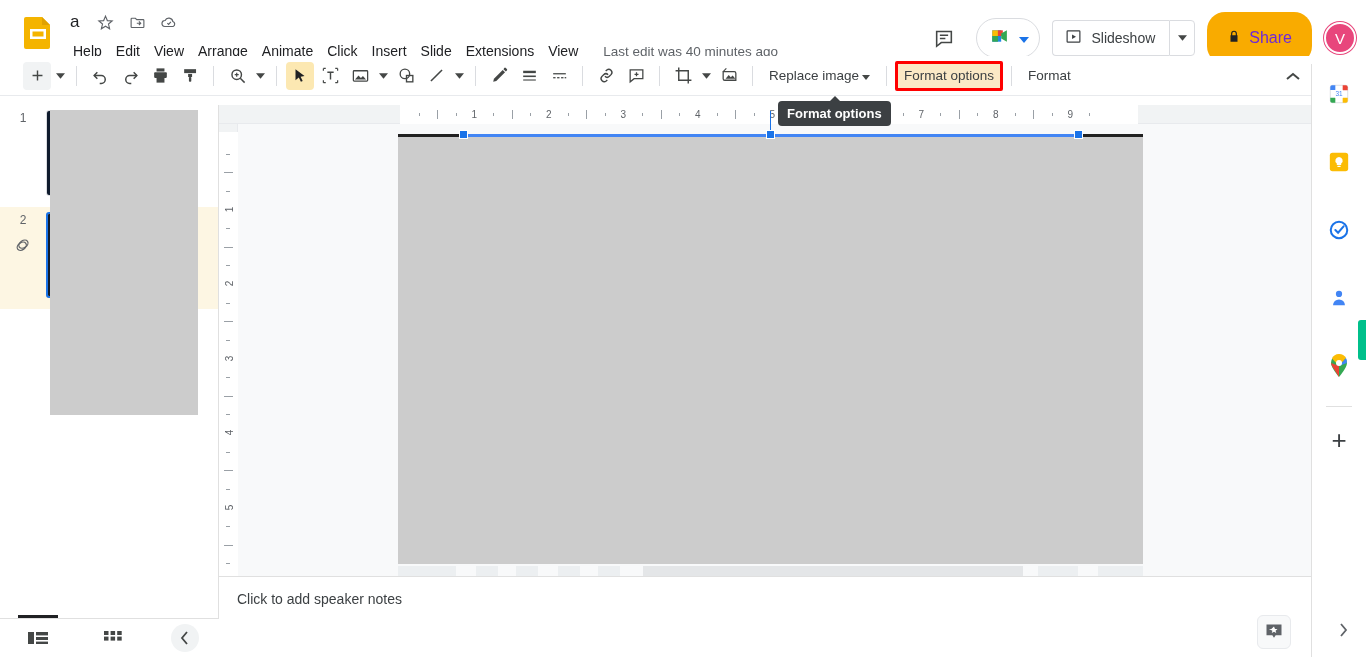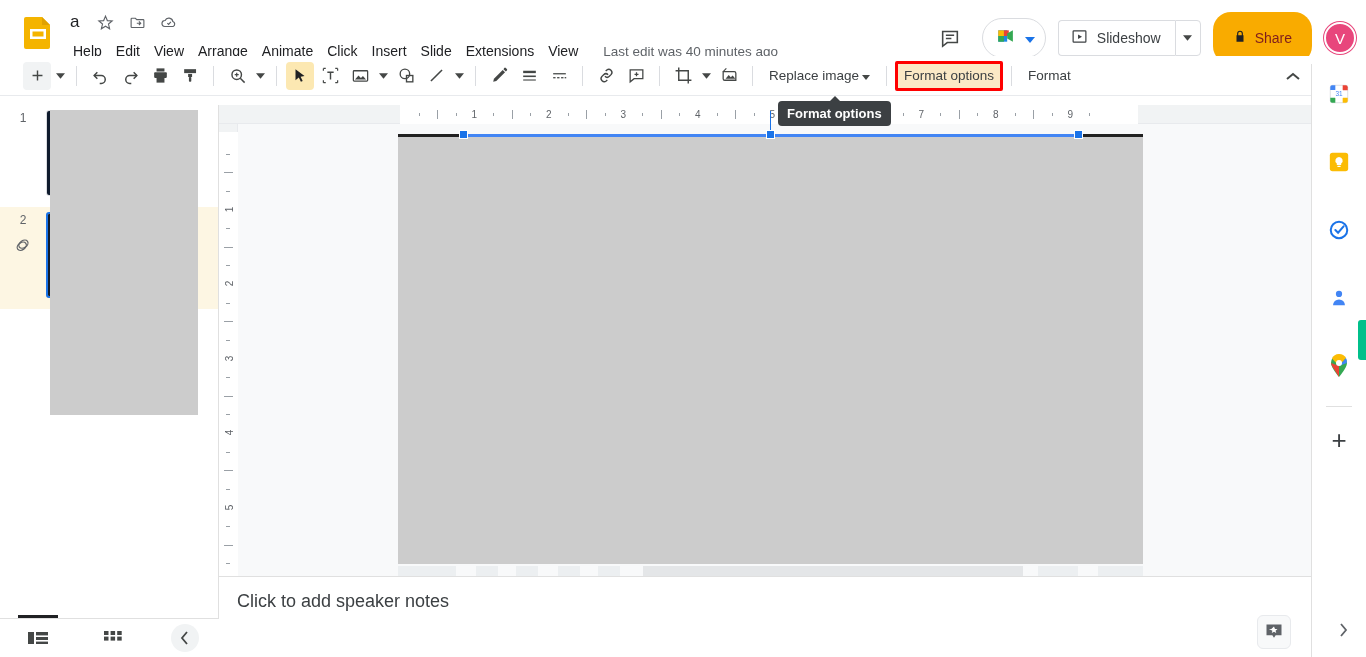--- a/index.html
+++ b/index.html
@@ -55,21 +55,21 @@
     display: flex; align-items: center; gap: 9px; cursor: pointer;
     font-size: 14px; color: #3c4043; background: #fff;
   }
   .slideshow-caret {
     height: 36px; width: 26px; border: 1px solid #dadce0; border-radius: 0 4px 4px 0;
     display: flex; align-items: center; justify-content: center; cursor: pointer; background: #fff;
   }
   .share-btn {
     height: 52px; padding: 0 20px; background: #f9ab00; border-radius: 18px;
     display: flex; align-items: center; gap: 8px; cursor: pointer;
-    font-size: 14px; color: #7f1d1d; font-weight: 500;
+    font-size: 16px; color: #6d28d9; font-weight: 500;
   }
   .avatar {
     width: 32px; height: 32px; border-radius: 50%; background: #e8467c;
     color: #fff; font-size: 15px; display: flex; align-items: center; justify-content: center;
     cursor: pointer; border: 2px solid #fff; box-shadow: 0 0 0 1px #e8467c;
   }
 
   
   .toolbar {
     position: absolute; top: 56px; left: 0; width: 1366px; height: 40px;
@@ -210,21 +210,21 @@
   .drag-dots {
     position: absolute; left: 540px; top: 478px; width: 24px; display: flex; gap: 4px;
   }
   .drag-dot { width: 4px; height: 6px; background: #c4c7c5; border-radius: 1px; }
 
   
   .notes {
     position: absolute; left: 219px; top: 576px; width: 1092px; height: 81px;
     background: #fff; border-top: 1px solid #e0e0e0; padding: 14px 18px;
   }
-  .notes-text { font-size: 18px; color: #3c4043; }
+  .notes-text { font-size: 14px; color: #3c4043; }
   .explore-btn {
     position: absolute; left: 1038px; top: 38px; width: 34px; height: 34px;
     background: #f8f9fa; border: 1px solid #e8eaed; border-radius: 6px;
     display: flex; align-items: center; justify-content: center; cursor: pointer; color: #5f6368;
   }
 
   
   .rail {
     position: absolute; right: 0; top: 64px; width: 55px; height: 593px;
     background: #ffffff; border-left: 1px solid #e0e0e0;

